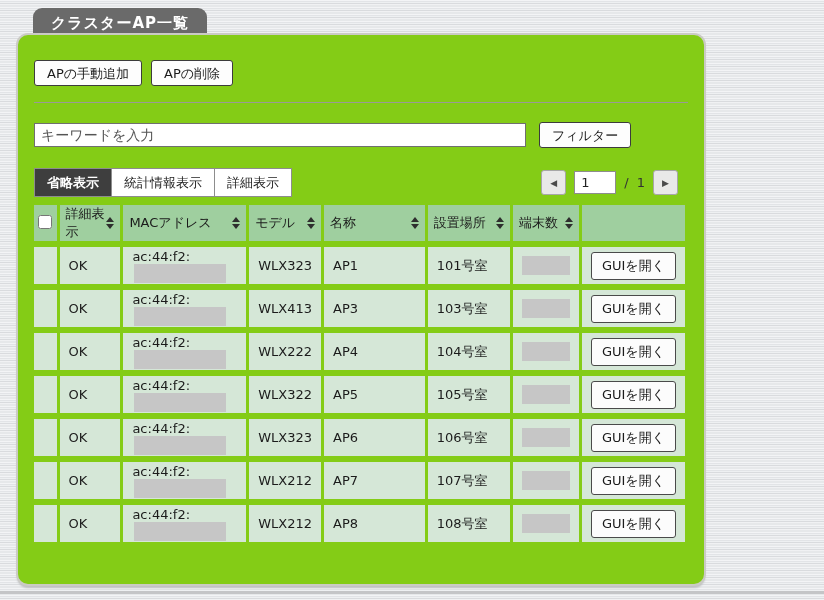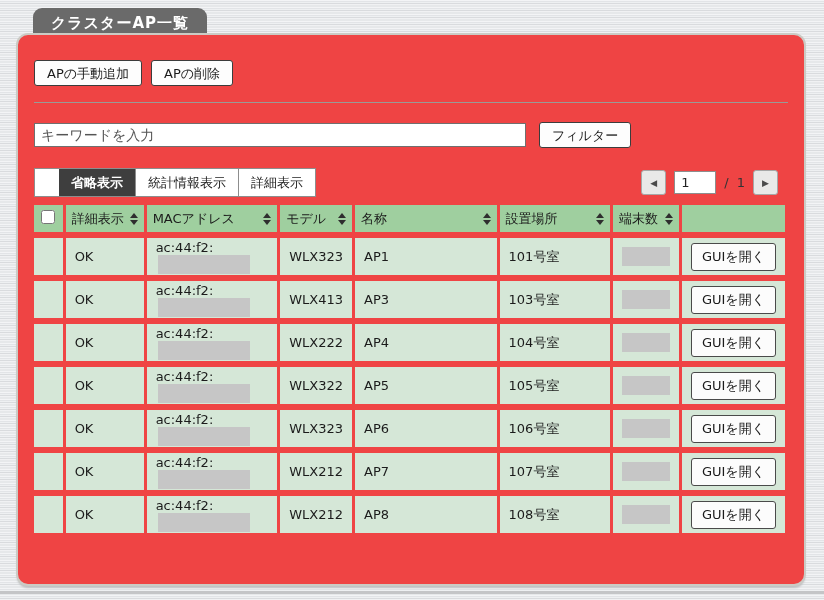--- a/index.html
+++ b/index.html
@@ -14,43 +14,43 @@
   }
   .bottom-edge { position:absolute; left:0; right:0; bottom:6px; height:3px; background:#c4c5c7; }
 
   .title-tab {
     position:absolute; left:33px; top:8px; z-index:1;
     background:#6a6a6a; color:#fff; font-weight:bold; font-size:15px;
     padding:6px 18px 14px 18px; border-radius:9px 9px 0 0;
     letter-spacing:1px;
   }
   .panel {
-    position:absolute; left:16px; top:33px; width:790px; height:553px; z-index:2;
-    background:#ef4444; border:2px solid #cbcbc5; border-radius:12px;
+    position:absolute; left:16px; top:33px; width:690px; height:553px; z-index:2;
+    background:#84cc16; border:2px solid #cbcbc5; border-radius:12px;
     box-shadow:0 3px 2px -1px #bfc0c2;
   }
   .panel-content { padding:0 16px; }
 
   .actions { margin-top:25px; display:flex; gap:9px; }
   .btn {
     background:#fdfdfd; border:1px solid #3c3c3c; border-radius:3px;
     font-family:inherit; font-size:13px; color:#1b1b1b;
     padding:4px 12px; height:26px; cursor:pointer;
   }
   .divider { border:none; border-top:1px solid #9a9a96; margin:16px 0 0 0; }
 
   .search-row { margin-top:19px; display:flex; align-items:center; gap:13px; }
   .search-input {
     width:492px; height:24px; border:1px solid #6f6f6f; background:#fff;
     font-family:inherit; font-size:14px; padding:2px 6px; color:#222;
   }
   .search-input::placeholder { color:#555; opacity:1; }
 
   .tabs-row { margin-top:20px; display:flex; justify-content:space-between; align-items:center; }
-  .view-tabs { display:flex; border:1px solid #8d8d8d; background:#fff;padding-left:24px; }
+  .view-tabs { display:flex; border:1px solid #8d8d8d; background:#fff; }
   .vtab {
     padding:5px 12px; font-size:13px; color:#222; cursor:pointer;
     border-right:1px solid #8d8d8d; background:#fff; line-height:17px;
   }
   .vtab:last-child { border-right:none; }
   .vtab.active { background:#3e3e3e; color:#fff; font-weight:bold; }
 
   .pager { display:flex; align-items:center; gap:8px; margin-right:10px; }
   .pager-btn {
     width:25px; height:25px; background:#e9e9e8; border:1px solid #a7a7a7;

